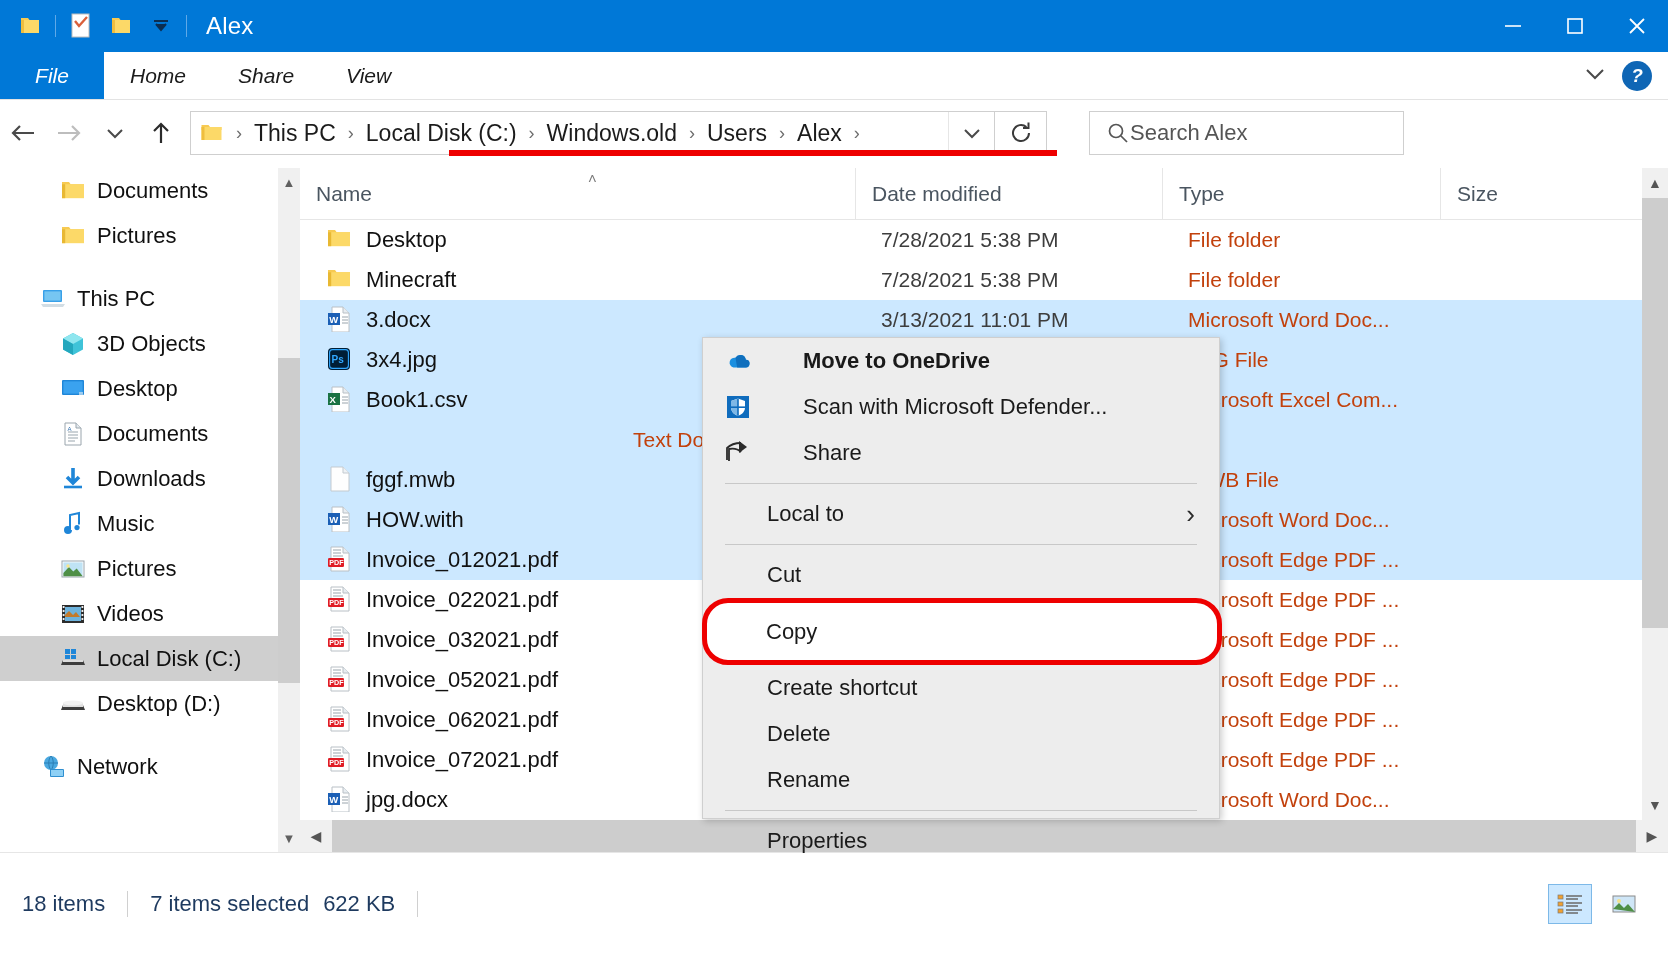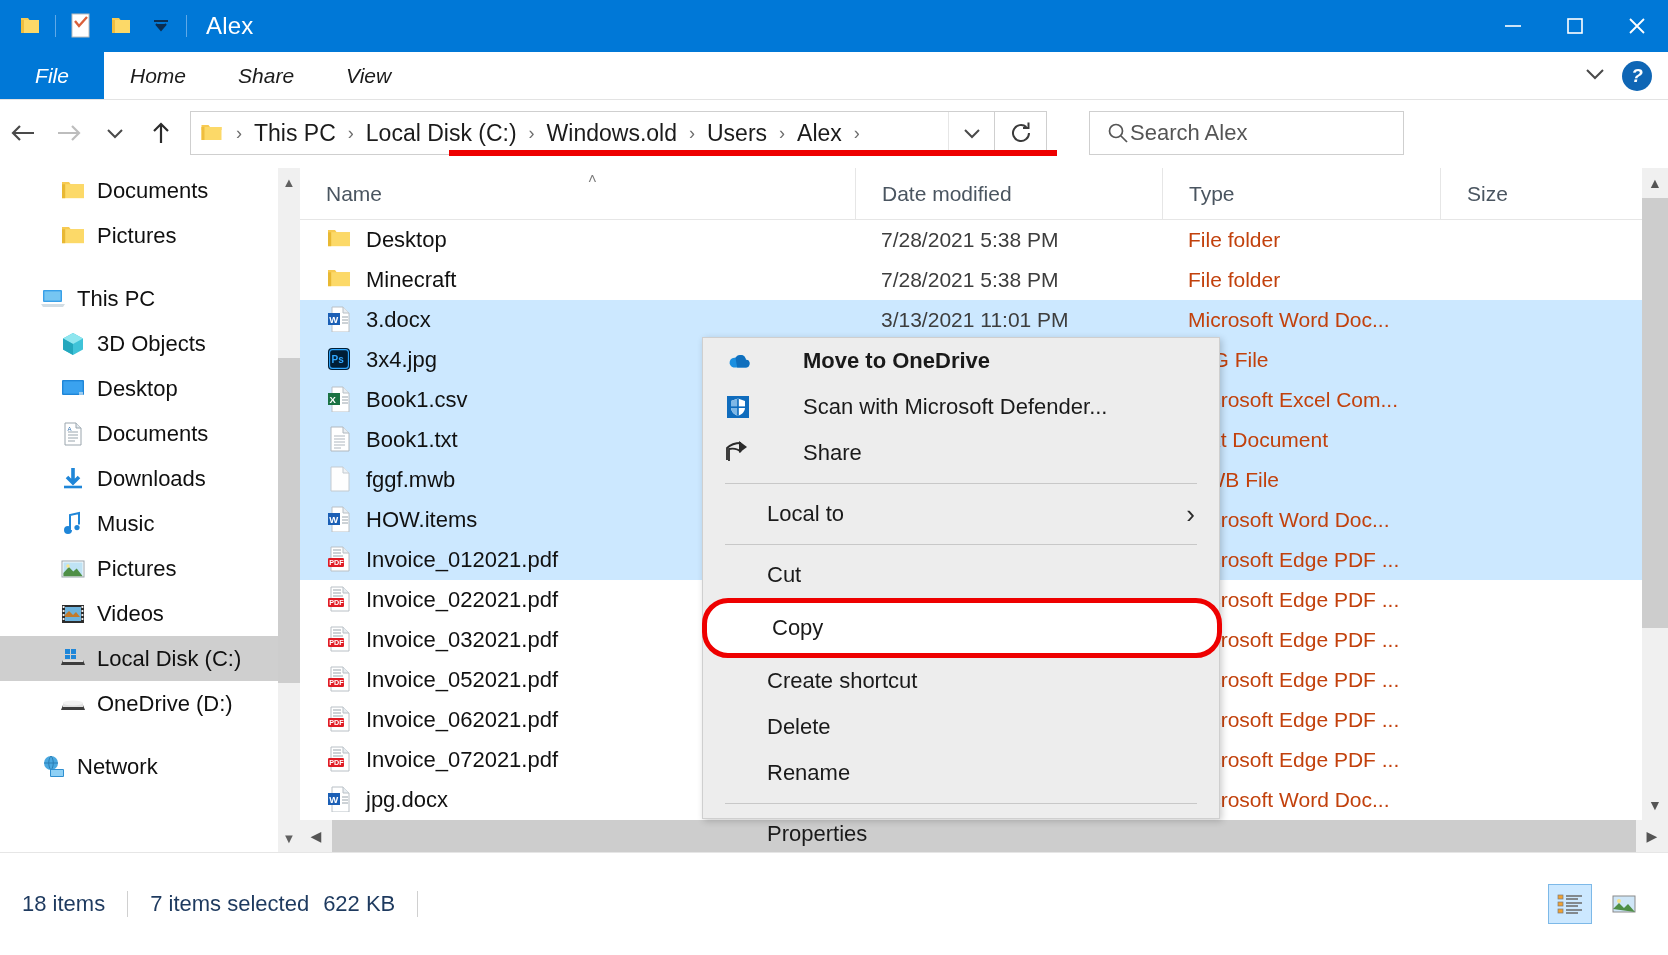--- a/index.html
+++ b/index.html
@@ -131,21 +131,21 @@
   
   .filepane { flex: 1; position: relative; overflow: hidden; background: #fff; }
   .colhead {
     display: flex; height: 52px; align-items: center;
     border-bottom: 1px solid #e6e6e6; background: #fff; position: relative;
   }
   .colhead .sortmark {
     position: absolute; left: 288px; top: 2px; color: #7a7a7a; font-size: 15px;
   }
   .col {
-    font-size: 21px; color: #4a5560; padding-left: 26px; height: 100%;
+    font-size: 21px; color: #4a5560; padding-left: 16px; height: 100%;
     display: flex; align-items: center; border-left: 1px solid #e6e6e6;
   }
   .col.first { border-left: none; }
   .col-name { width: 555px; }
   .col-date { width: 307px; }
   .col-type { width: 278px; }
   .col-size { width: 120px; }
 
   .row {
     display: flex; height: 40px; align-items: center; font-size: 22px; color: #111;
@@ -198,22 +198,22 @@
   .ctxitem .lbl { padding-left: 8px; }
   .ctxitem.noicon .lbl { padding-left: 42px; }
   .ctxitem.bold .lbl { font-weight: bold; }
   .ctxsep { height: 1px; background: #c8c8c8; margin: 7px 22px 7px 22px; }
   .ctxitem .submark {
     position: absolute; right: 24px; font-size: 26px; color: #2b2b2b;
   }
   .ctxitem.highlight {
     background: #ffffff;
     border: 5px solid #ee0000; border-radius: 26px;
-    height: 60px; margin: 0 0 0 -1px; width: 520px;
-    padding-left: 23px;
+    height: 67px; margin: 0 0 0 -1px; width: 520px;
+    padding-left: 17px;
   }
   .ctxitem.highlight .lbl { padding-left: 42px; }
 
   
   .statusbar {
     position: absolute; left: 0; bottom: 0; width: 1668px; height: 103px;
     background: #ffffff; border-top: 1px solid #e6e6e6;
     display: flex; align-items: center;
   }
   .status-txt { font-size: 22px; color: #1e3a5f; }
@@ -497,21 +497,21 @@
           <span>Local Disk (C:)</span>
         </div>
         <div class="nav-item">
           <span class="nav-ico">
             <svg width="26" height="26" viewBox="0 0 26 26">
               <path d="M3 14h20l2 5H1z" fill="#3d3d3d"></path>
               <path d="M3 12h20v4H3z" fill="#e0e0e0"></path>
               <ellipse cx="13" cy="12" rx="10" ry="2.5" fill="#f2f2f2"></ellipse>
             </svg>
           </span>
-          <span>OneDrive (D:)</span>
+          <span>Desktop (D:)</span>
         </div>
         <div class="nav-gap"></div>
         <div class="nav-item root">
           <span class="nav-ico">
             <svg width="26" height="26" viewBox="0 0 26 26">
               <circle cx="11" cy="9" r="7" fill="#4aa8e0"></circle>
               <path d="M4 9h14M11 2c3 3 3 11 0 14M11 2c-3 3-3 11 0 14" stroke="#2b7fb5" fill="none"></path>
               <rect x="10" y="15" width="14" height="8" rx="1" fill="#2f8fd0"></rect>
               <rect x="11" y="16" width="12" height="6" fill="#8ed0f5"></rect>
             </svg>
@@ -598,28 +598,20 @@
                 <text x="3.6" y="16.6" font-size="9.5" fill="#fff" font-family="sans-serif" font-weight="bold">X</text>
                 <path d="M16 11h6M16 14h6M16 17h6" stroke="#9aa5ad"></path>
               </svg></span>
             <span>Book1.csv</span>
           </div>
           <div class="cell-date"></div>
           <div class="cell-type">Microsoft Excel Com...</div>
           <div class="cell-size"></div>
         </div>
         <div class="row sel">
-          <div class="cell-name">
-            <span class="fileico"><svg width="26" height="26" viewBox="0 0 26 26">
-                <path d="M5 1h12l6 6v18H5z" fill="#fff" stroke="#b0b8bf"></path>
-                <path d="M17 1v6h6" fill="#e8edf1" stroke="#b0b8bf"></path>
-                <path d="M8 10h11M8 13h11M8 16h11M8 19h11M8 22h7" stroke="#b0b8bf" stroke-width="1.2"></path>
-              </svg></span>
-            <span>Book1.txt</span>
-          </div>
           <div class="cell-date"></div>
           <div class="cell-type">Text Document</div>
           <div class="cell-size"></div>
         </div>
         <div class="row sel">
           <div class="cell-name">
             <span class="fileico"><svg width="26" height="26" viewBox="0 0 26 26">
                 <path d="M5 1h12l6 6v18H5z" fill="#fefefe" stroke="#c3cad0"></path>
                 <path d="M17 1v6h6" fill="#eef2f5" stroke="#c3cad0"></path>
               </svg></span>
@@ -631,21 +623,21 @@
         </div>
         <div class="row sel">
           <div class="cell-name">
             <span class="fileico"><svg width="26" height="26" viewBox="0 0 26 26">
                 <path d="M6 1h11l6 6v19H6z" fill="#fff" stroke="#b9c0c6"></path>
                 <path d="M17 1v6h6" fill="#e8edf1" stroke="#b9c0c6"></path>
                 <rect x="2" y="7" width="12" height="12" fill="#1b5fb5"></rect>
                 <text x="3.3" y="16.6" font-size="9.5" fill="#fff" font-family="sans-serif" font-weight="bold">W</text>
                 <path d="M16 11h6M16 14h6M16 17h6" stroke="#9aa5ad"></path>
               </svg></span>
-            <span>HOW.items</span>
+            <span>HOW.with</span>
           </div>
           <div class="cell-date"></div>
           <div class="cell-type">Microsoft Word Doc...</div>
           <div class="cell-size"></div>
         </div>
         <div class="row sel">
           <div class="cell-name">
             <span class="fileico"><svg width="26" height="26" viewBox="0 0 26 26">
                 <path d="M5 1h12l6 6v18H5z" fill="#fff" stroke="#b9c0c6"></path>
                 <path d="M17 1v6h6" fill="#e8edf1" stroke="#b9c0c6"></path>

